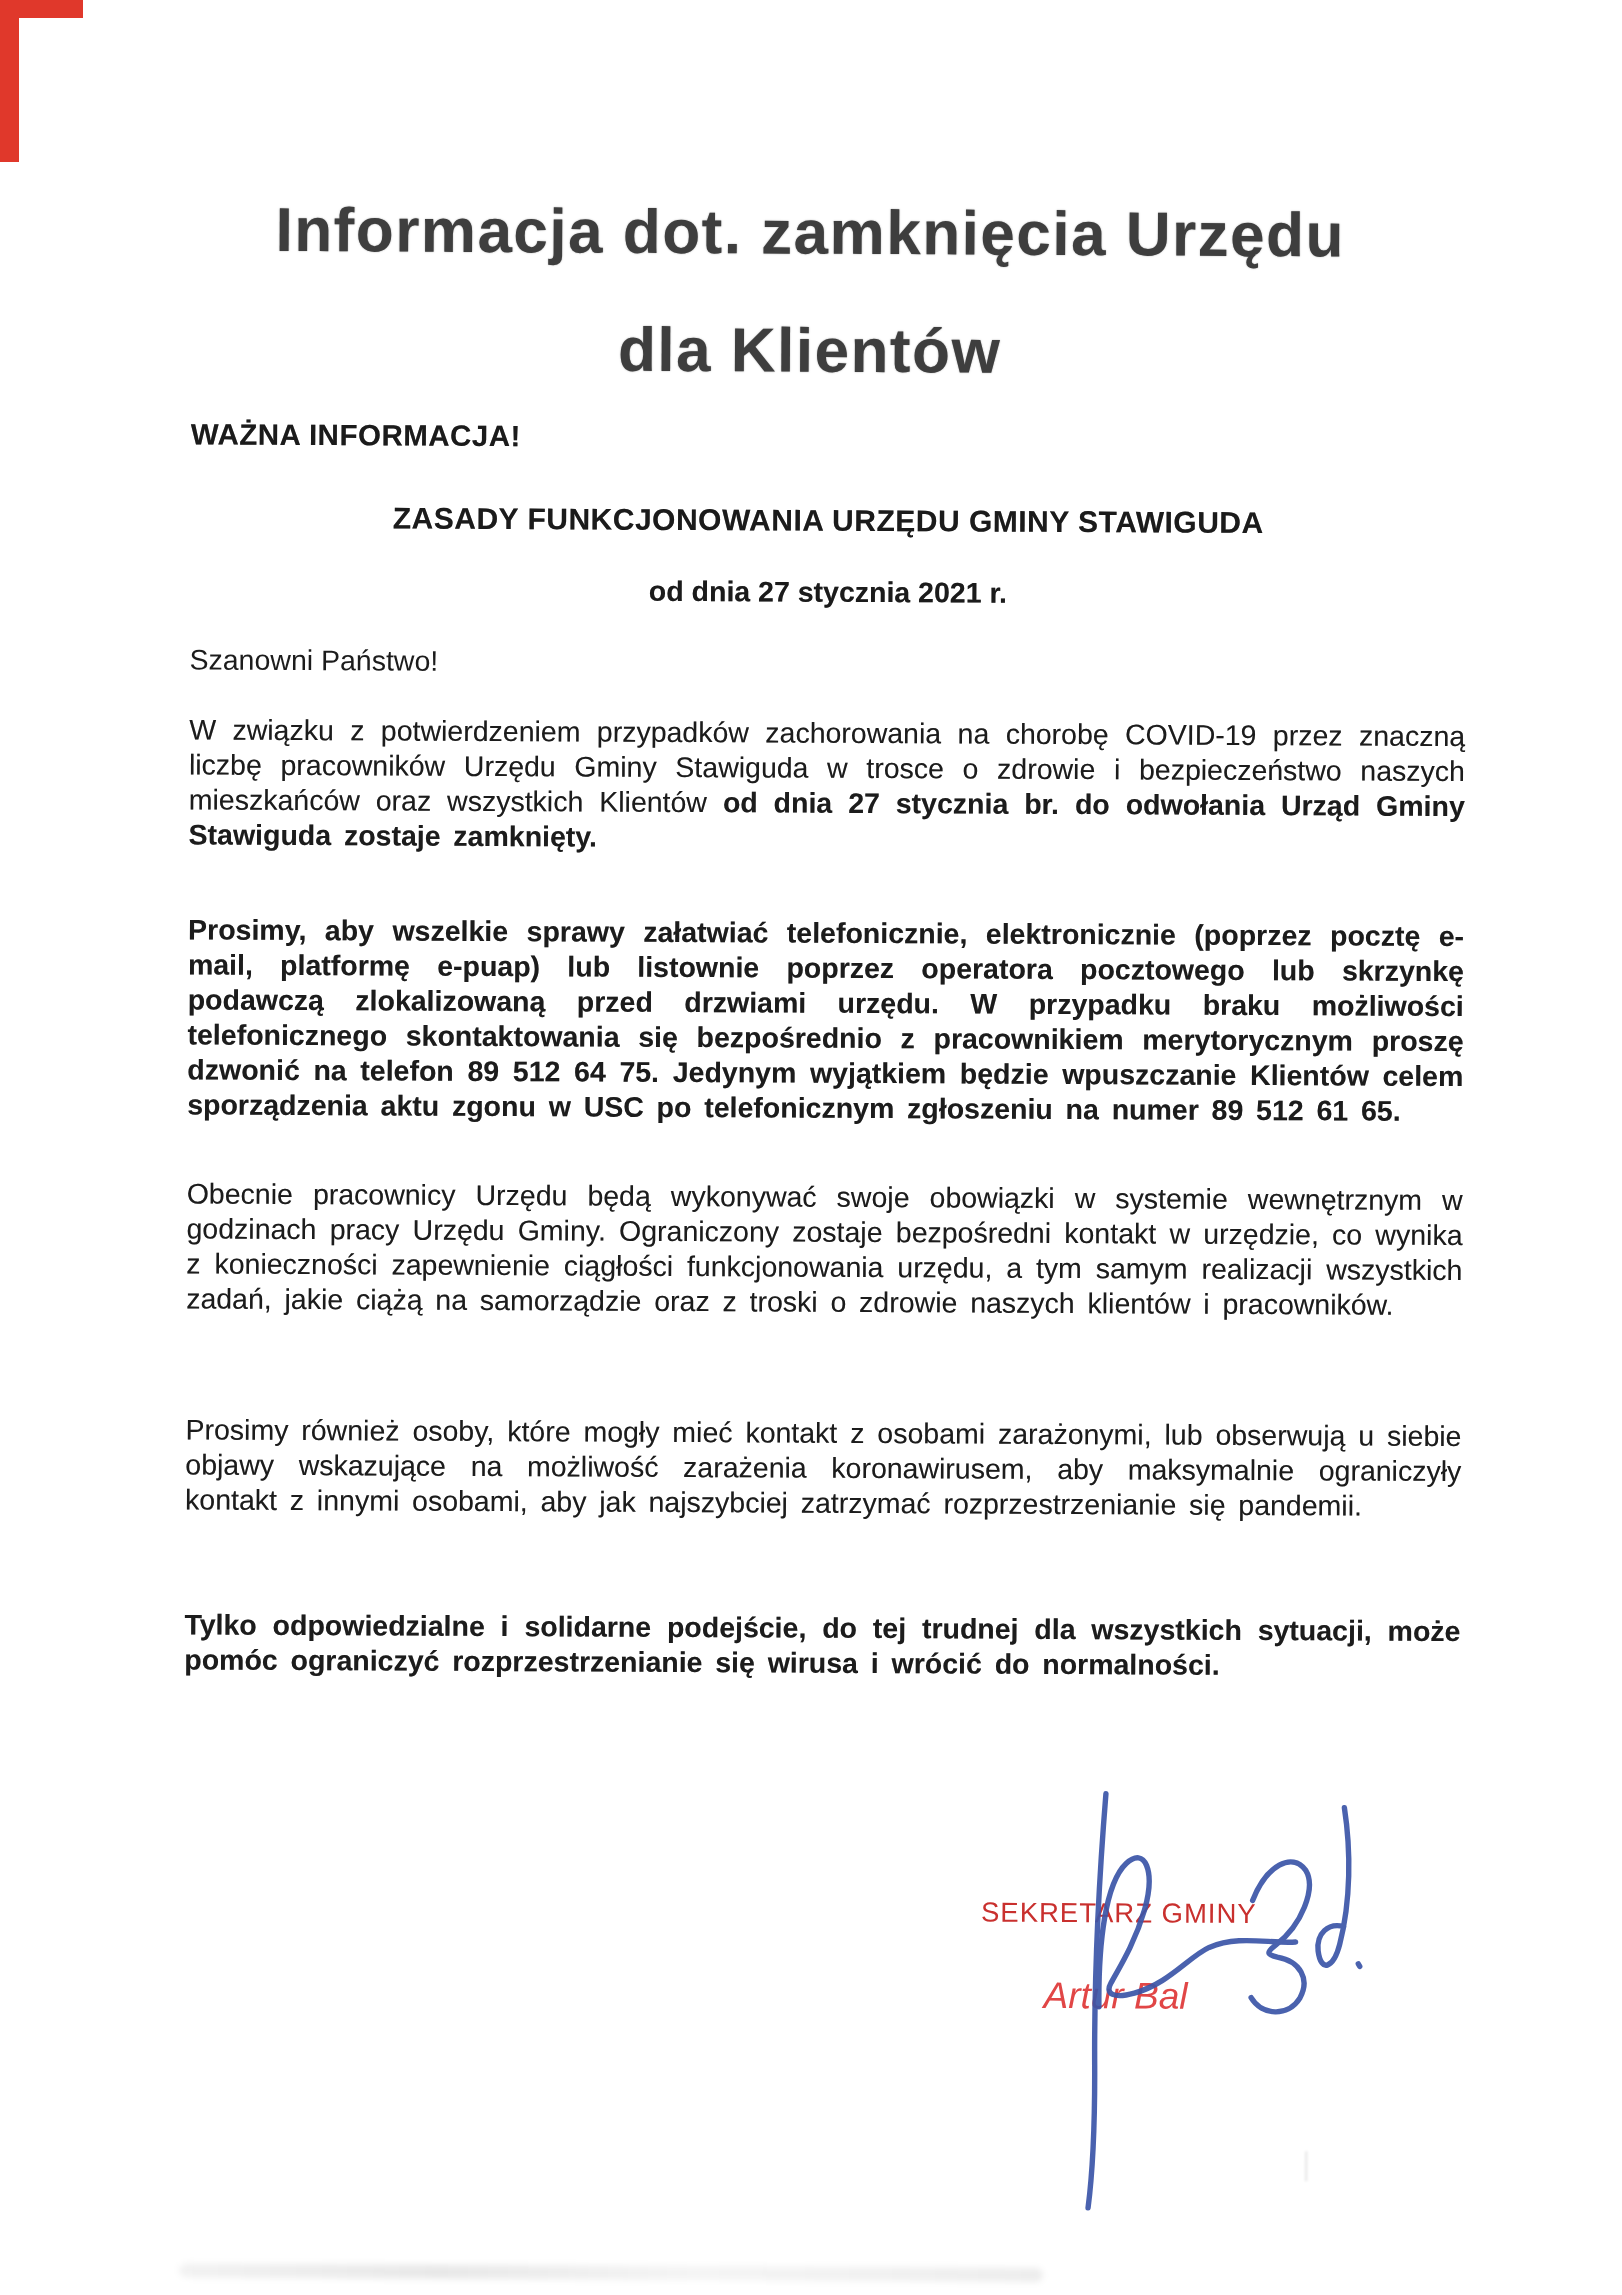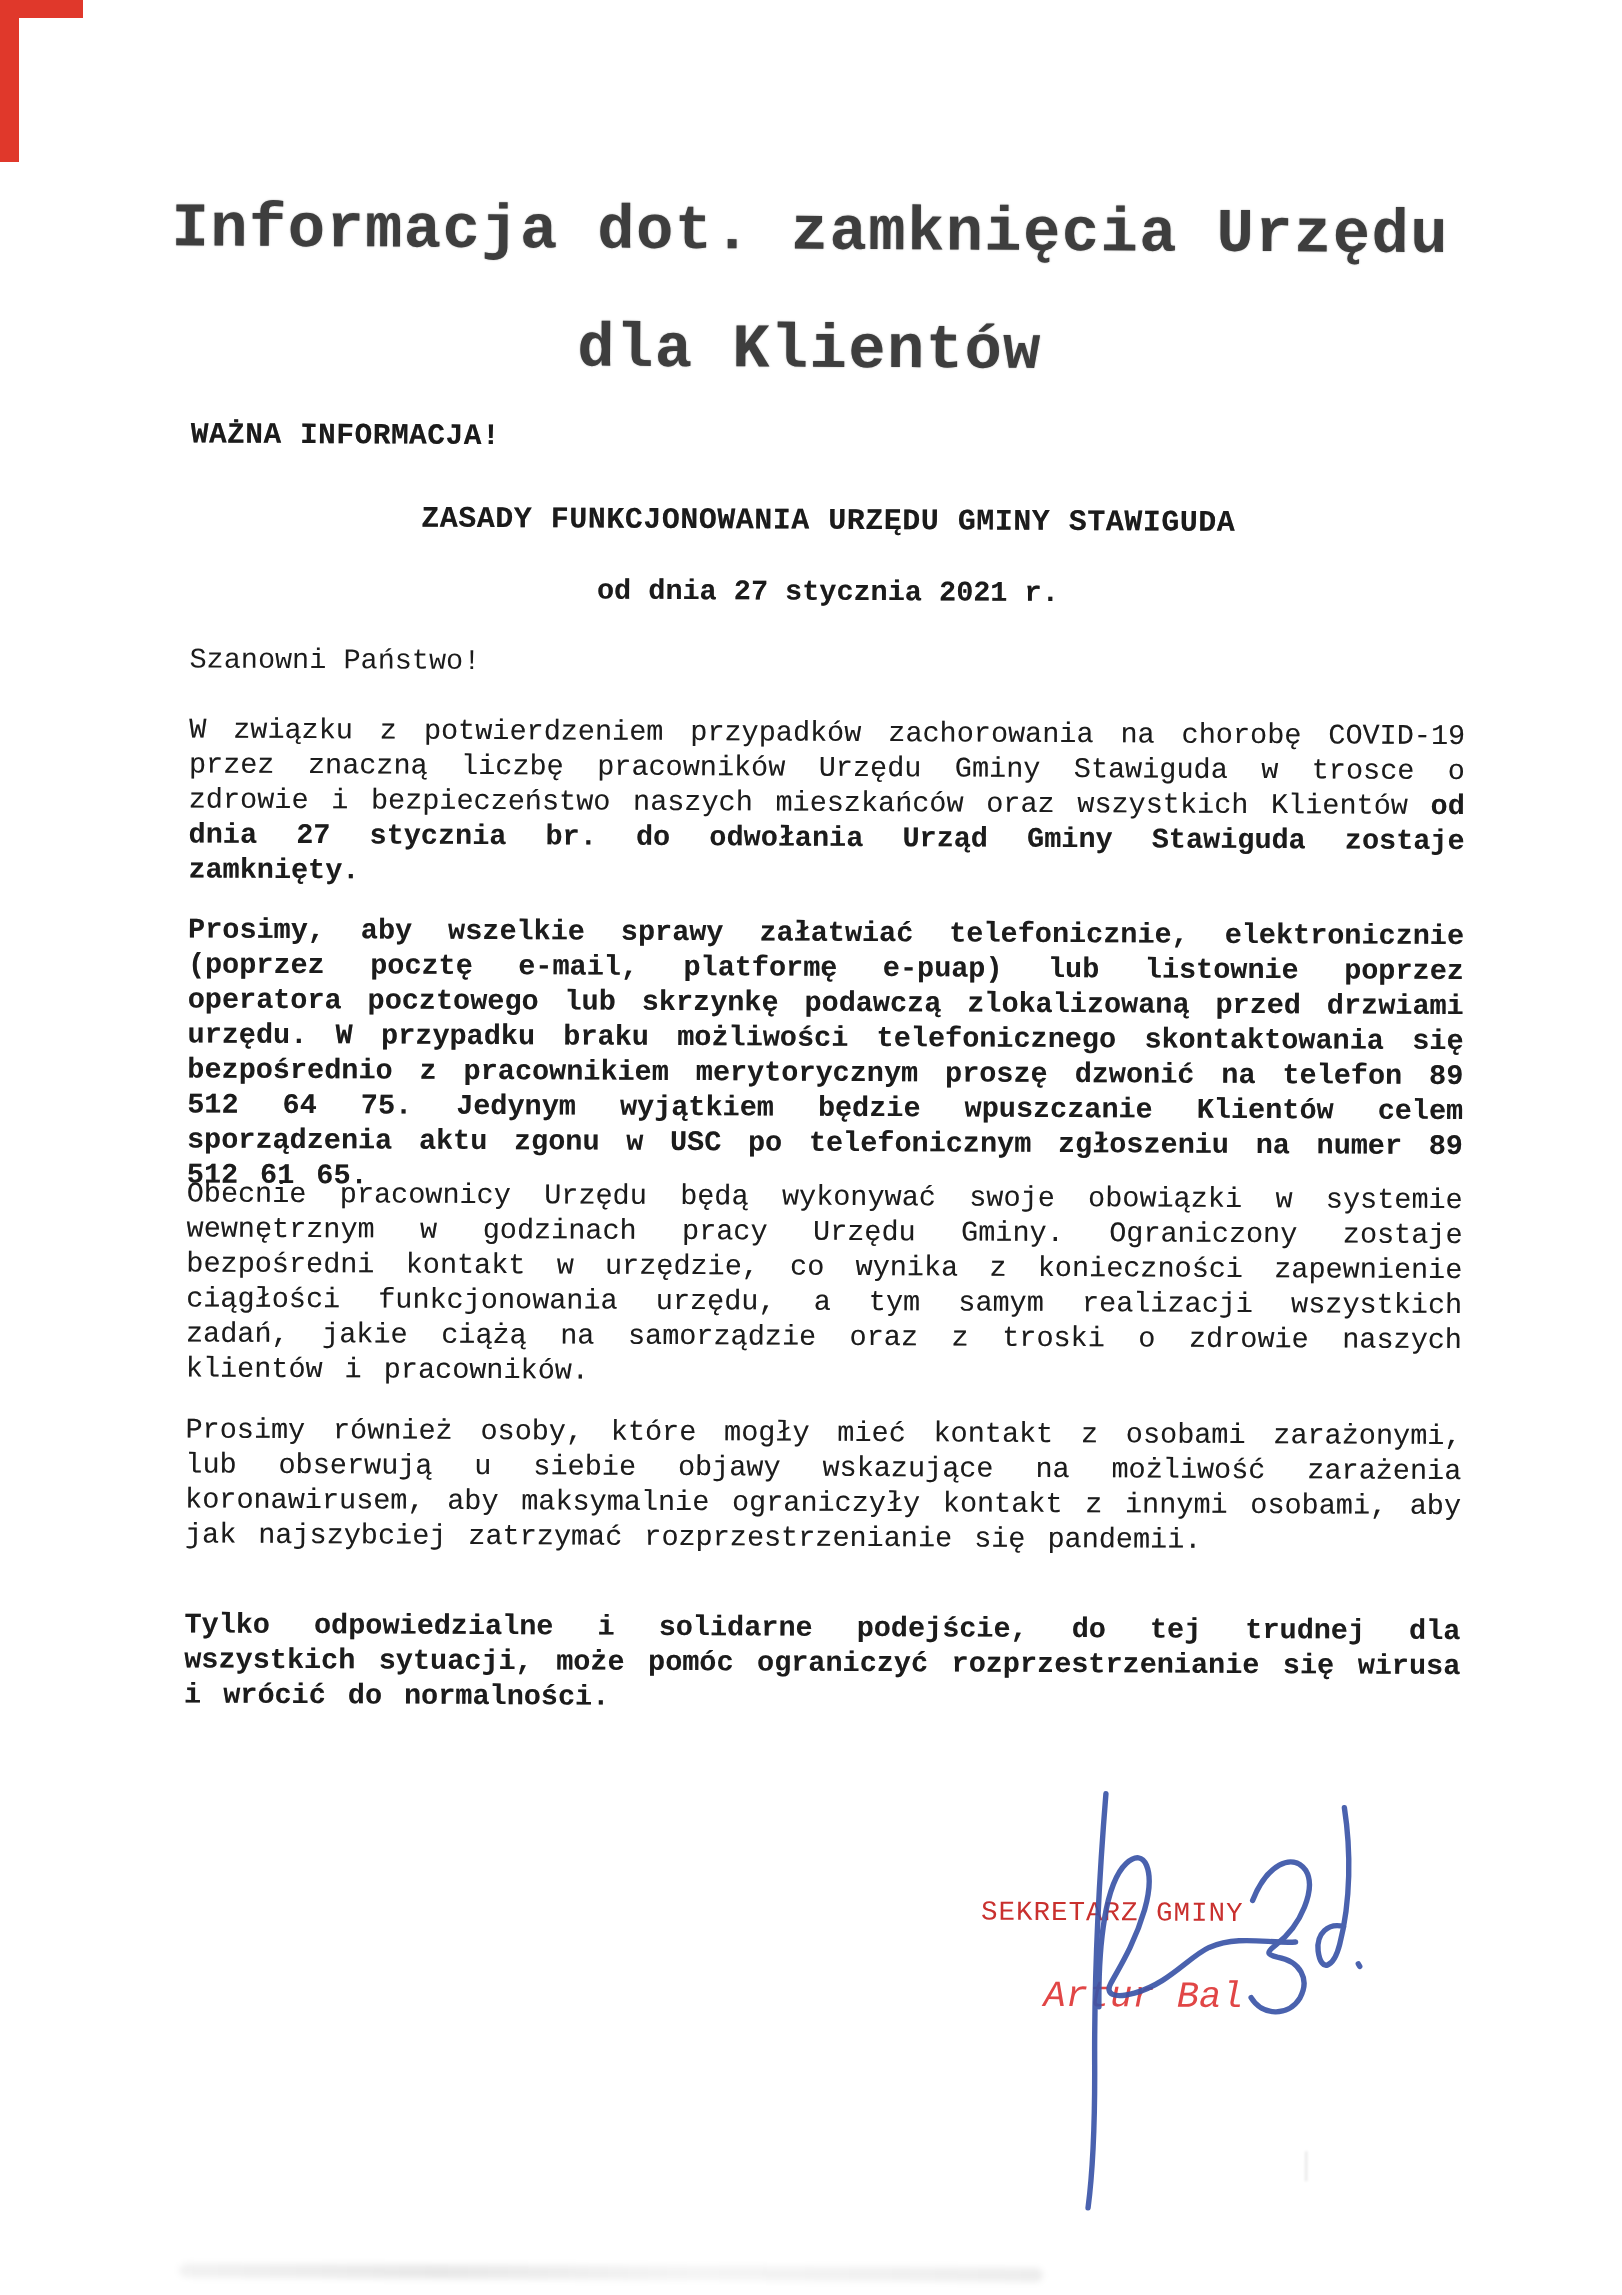--- a/index.html
+++ b/index.html
@@ -2,21 +2,21 @@
 <html style="font-size:7.9px"><head>
 <meta charset="utf-8">
 <style>
   html, body { margin: 0; padding: 0; background: #ffffff; }
   .page {
     position: relative;
     width: 1623px;
     height: 2295px;
     background: #ffffff;
     overflow: hidden;
-    font-family: Liberation Mono, monospace;
+    font-family: Liberation Sans, sans-serif;
     color: #1c1c1c;
   }
   .content {
     position: absolute;
     left: 0; top: 0; width: 100%; height: 100%;
     transform: rotate(0.3deg);
     transform-origin: 295px 0;
   }
   .abs { position: absolute; }
   .doc-title {

